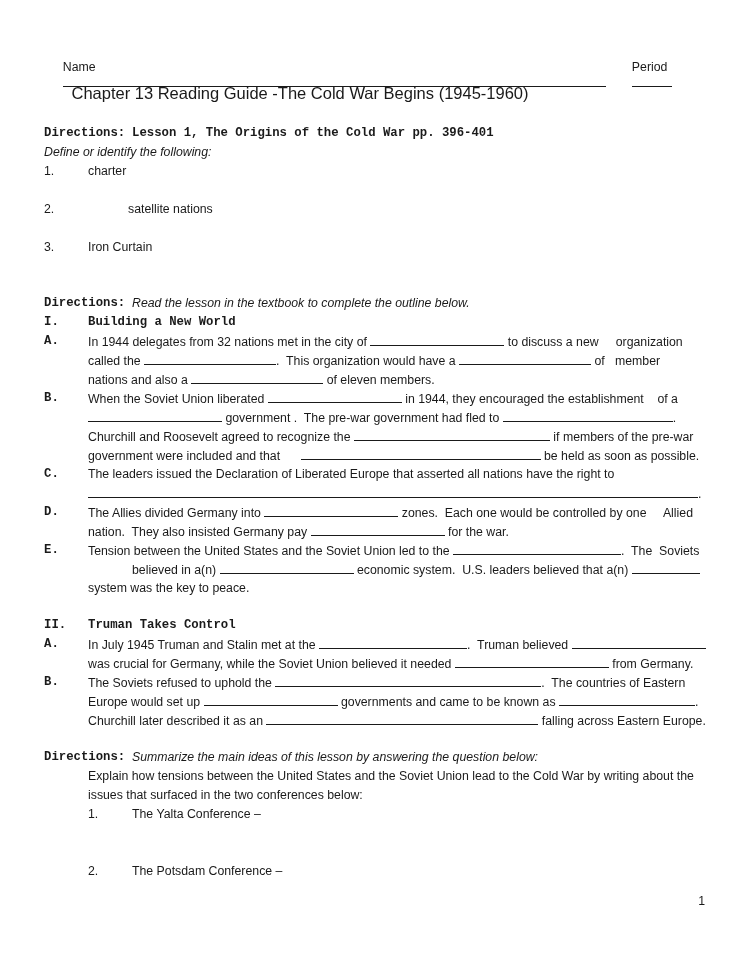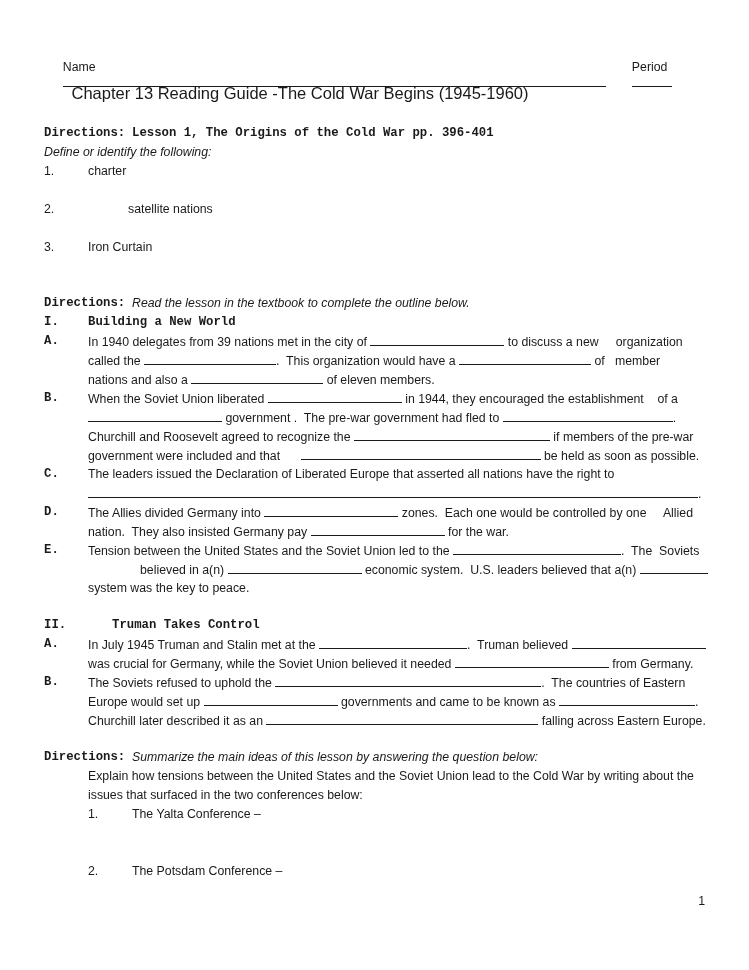--- a/index.html
+++ b/index.html
@@ -38,45 +38,45 @@
 <div class="lbl" style="left:44px; top:240px;">3.</div>
 <div class="lbl" style="left:88px; top:240px;">Iron Curtain</div>
 
 <div class="lbl b" style="left:44px; top:296px;">Directions:</div>
 <div class="lbl i" style="left:132px; top:296px;">Read the lesson in the textbook to complete the outline below.</div>
 
 <div class="lbl b" style="left:44px; top:315px;">I.</div>
 <div class="lbl b" style="left:88px; top:315px;">Building a New World</div>
 
 <div class="lbl b" style="left:44px; top:334px;">A.</div>
-<div class="ln" style="left:88px; top:334px;"><span>In 1940 delegates from 39 nations met in the city of </span><span class="blank" style="width:134px;"></span><span> to discuss a new     organization</span></div>
+<div class="ln" style="left:88px; top:334px;"><span>In 1944 delegates from 32 nations met in the city of </span><span class="blank" style="width:134px;"></span><span> to discuss a new     organization</span></div>
 <div class="ln" style="left:88px; top:353px;"><span>called the </span><span class="blank" style="width:132px;"></span><span>.  This organization would have a </span><span class="blank" style="width:132px;"></span><span> of   member</span></div>
 <div class="ln" style="left:88px; top:372px;"><span>nations and also a </span><span class="blank" style="width:132px;"></span><span> of eleven members.</span></div>
 
 <div class="lbl b" style="left:44px; top:391px;">B.</div>
 <div class="ln" style="left:88px; top:391px;"><span>When the Soviet Union liberated </span><span class="blank" style="width:134px;"></span><span> in 1944, they encouraged the establishment    of a</span></div>
 <div class="ln" style="left:88px; top:410px;"><span></span><span class="blank" style="width:134px;"></span><span> government .  The pre-war government had fled to </span><span class="blank" style="width:170px;"></span><span>.</span></div>
 <div class="ln" style="left:88px; top:429px;"><span>Churchill and Roosevelt agreed to recognize the </span><span class="blank" style="width:196px;"></span><span> if members of the pre-war</span></div>
 <div class="ln" style="left:88px; top:448px;"><span>government were included and that      </span><span class="blank" style="width:240px;"></span><span> be held as soon as possible.</span></div>
 
 <div class="lbl b" style="left:44px; top:467px;">C.</div>
 <div class="ln" style="left:88px; top:467px;">The leaders issued the Declaration of Liberated Europe that asserted all nations have the right to</div>
 <div class="ln" style="left:88px; top:486px;"><span class="blank" style="width:610px;"></span><span>.</span></div>
 
 <div class="lbl b" style="left:44px; top:505px;">D.</div>
 <div class="ln" style="left:88px; top:505px;text-align:right;"><span>The Allies divided Germany into </span><span class="blank" style="width:134px;"></span><span> zones.  Each one would be controlled by one     Allied</span></div>
 <div class="ln" style="left:88px; top:524px;"><span>nation.  They also insisted Germany pay </span><span class="blank" style="width:134px;"></span><span> for the war.</span></div>
 
 <div class="lbl b" style="left:44px; top:543px;">E.</div>
 <div class="ln" style="left:88px; top:543px;"><span>Tension between the United States and the Soviet Union led to the </span><span class="blank" style="width:168px;"></span><span>.  The  Soviets</span></div>
-<div class="ln" style="left:96px; top:562px;padding-left:44px;"><span>believed in a(n) </span><span class="blank" style="width:134px;"></span><span> economic system.  U.S. leaders believed that a(n) </span><span class="blank" style="width:68px;"></span></div>
+<div class="ln" style="left:88px; top:562px;padding-left:44px;"><span>believed in a(n) </span><span class="blank" style="width:134px;"></span><span> economic system.  U.S. leaders believed that a(n) </span><span class="blank" style="width:68px;"></span></div>
 <div class="ln" style="left:88px; top:581px;">system was the key to peace.</div>
 
 <div class="lbl b" style="left:44px; top:618px;">II.</div>
-<div class="lbl b" style="left:88px; top:618px;margin-left:24px;">Truman Takes Control</div>
+<div class="lbl b" style="left:88px; top:618px;">Truman Takes Control</div>
 
 <div class="lbl b" style="left:44px; top:637px;">A.</div>
 <div class="ln" style="left:88px; top:637px;"><span>In July 1945 Truman and Stalin met at the </span><span class="blank" style="width:148px;"></span><span>.  Truman believed </span><span class="blank" style="width:134px;"></span></div>
 <div class="ln" style="left:88px; top:656px;"><span>was crucial for Germany, while the Soviet Union believed it needed </span><span class="blank" style="width:154px;"></span><span> from Germany.</span></div>
 
 <div class="lbl b" style="left:44px; top:675px;">B.</div>
 <div class="ln" style="left:88px; top:675px;"><span>The Soviets refused to uphold the </span><span class="blank" style="width:266px;"></span><span>.  The countries of Eastern</span></div>
 <div class="ln" style="left:88px; top:694px;"><span>Europe would set up </span><span class="blank" style="width:134px;"></span><span> governments and came to be known as </span><span class="blank" style="width:136px;"></span><span>.</span></div>
 <div class="ln" style="left:88px; top:713px;"><span>Churchill later described it as an </span><span class="blank" style="width:272px;"></span><span> falling across Eastern Europe.</span></div>
 

